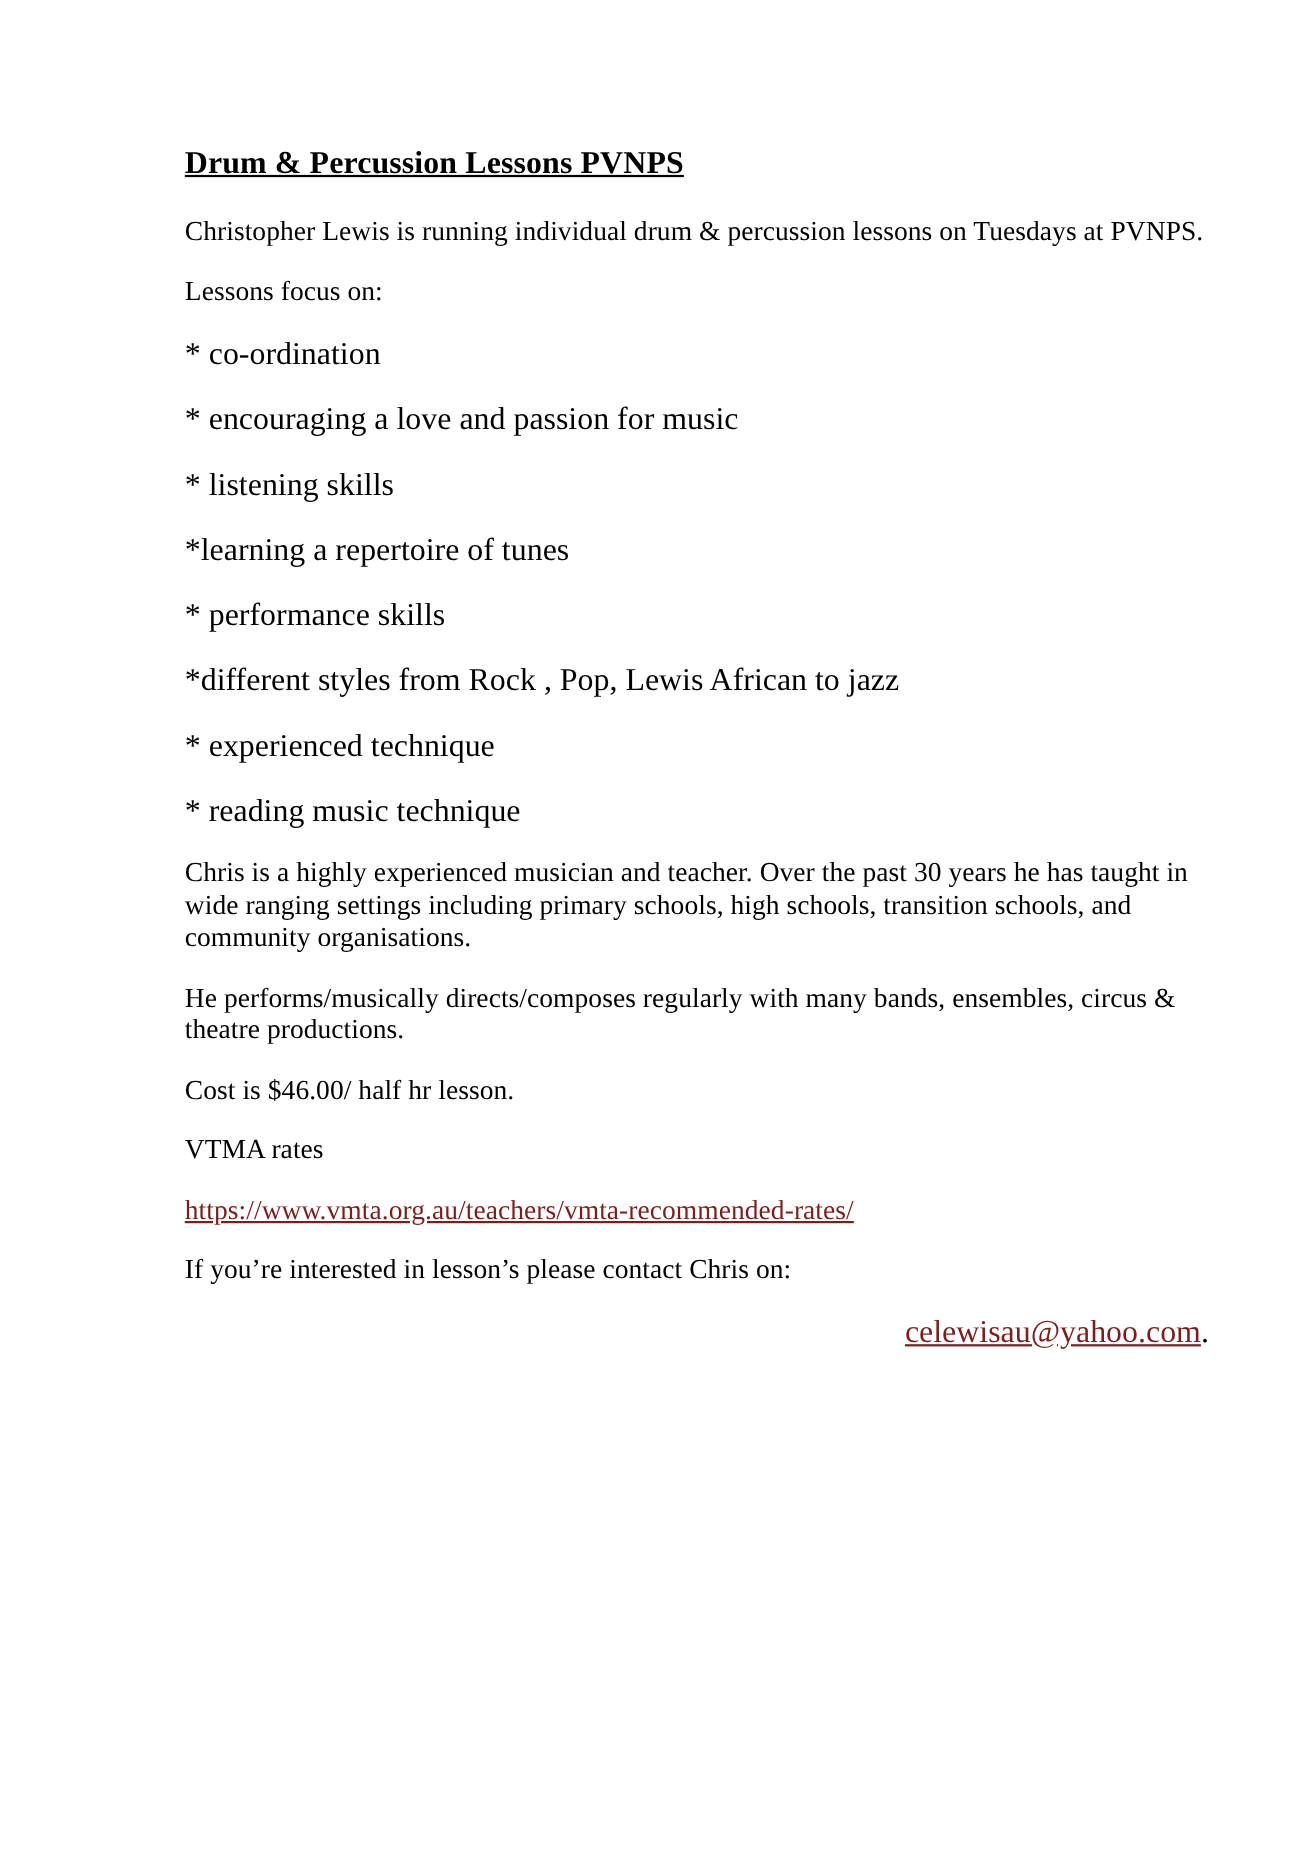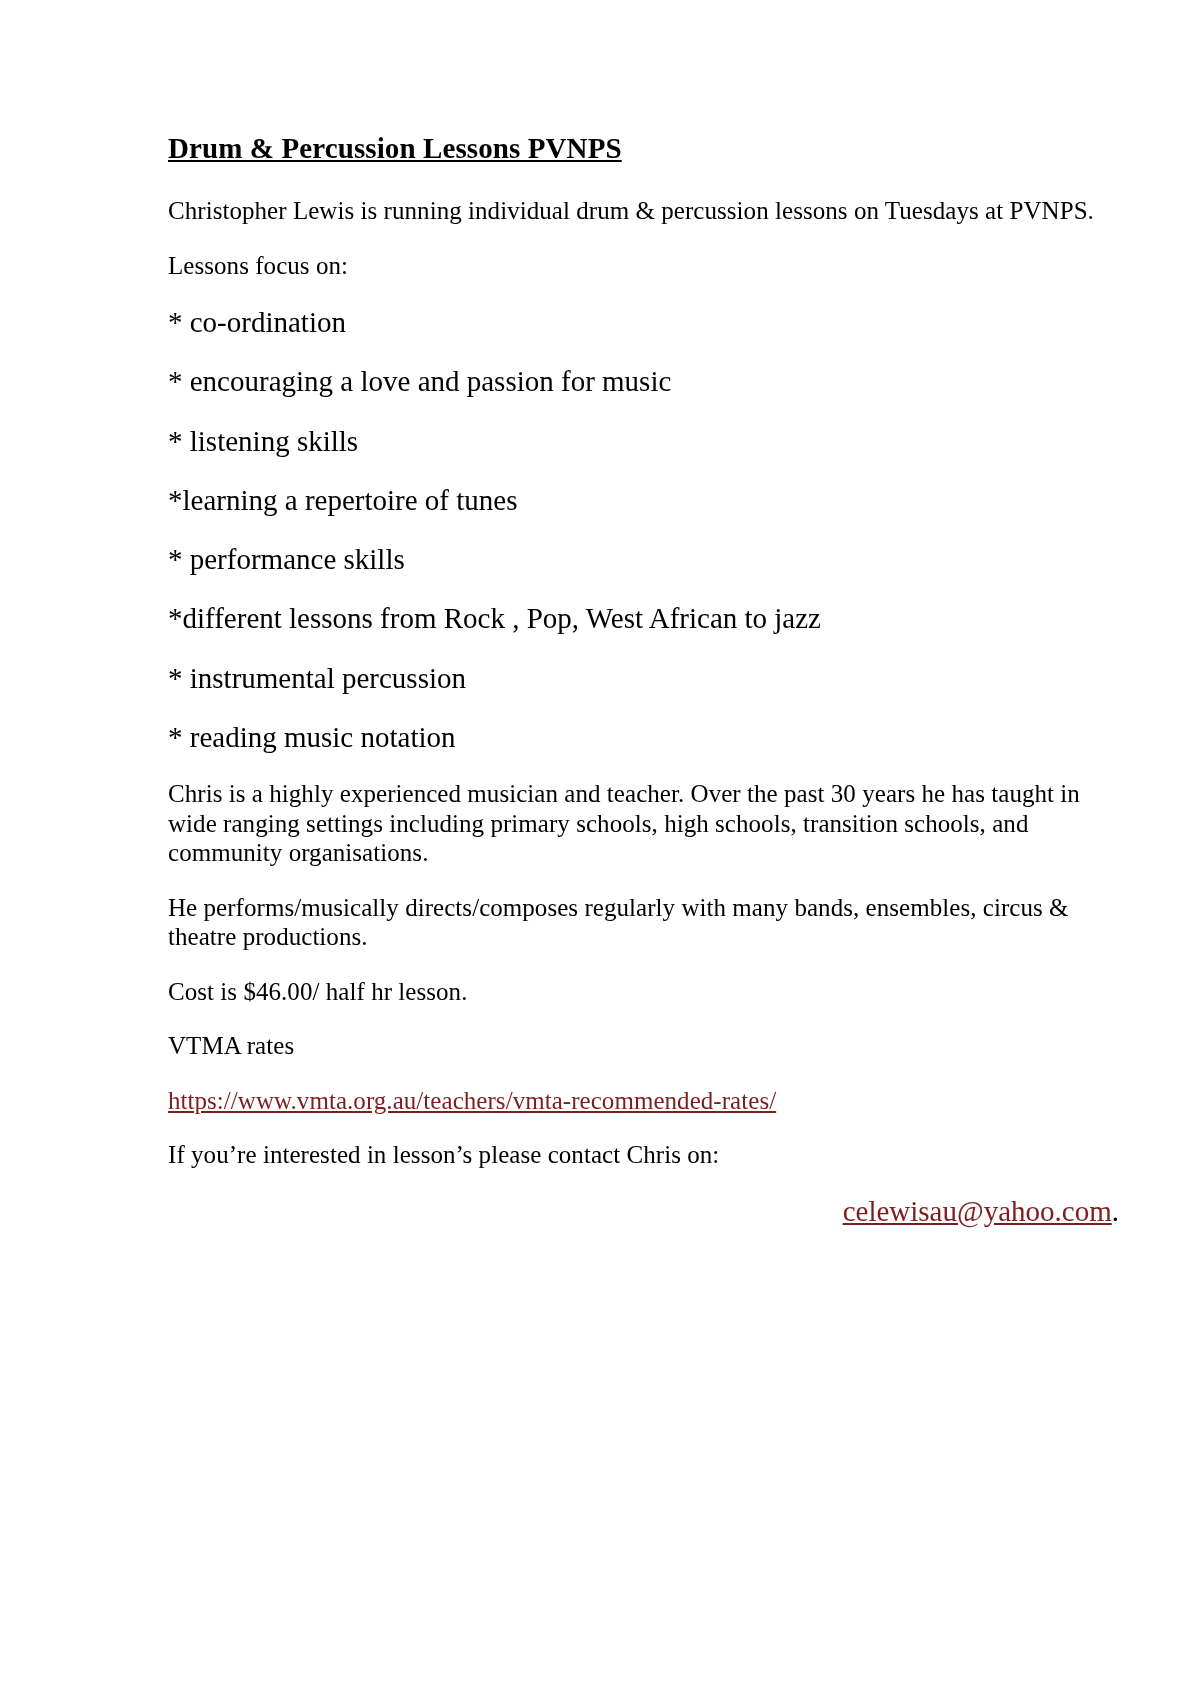--- a/index.html
+++ b/index.html
@@ -12,21 +12,21 @@
     height: 1684px;
     font-family: "Liberation Serif", serif;
     color: #000000;
     -webkit-font-smoothing: antialiased;
   }
   .page {
     position: relative;
     width: 1191px;
     height: 1495px;
     box-sizing: border-box;
-    padding: 130px 72px 0 168px;
+    padding: 130px 92px 0 168px;
     background: #ffffff;
   }
   .doc-title {
     font-size: 29px;
     font-weight: bold;
     text-decoration: underline;
     letter-spacing: 0.1px;
     margin: 0 0 30px 0;
     line-height: 1.25;
   }
@@ -68,23 +68,23 @@
   <p class="para">Christopher Lewis is running individual drum &amp; percussion lessons on Tuesdays at PVNPS.</p>
 
 
   <p class="para"> Lessons focus on:</p>
 
   <p class="bullet-line">* co-ordination</p>
   <p class="bullet-line">* encouraging a love and passion for music</p>
   <p class="bullet-line">* listening skills</p>
   <p class="bullet-line">*learning a repertoire of tunes</p>
   <p class="bullet-line">* performance skills</p>
-  <p class="bullet-line">*different lessons from Rock , Pop, West African to jazz</p>
-  <p class="bullet-line">* instrumental percussion</p>
-  <p class="bullet-line">* reading music notation</p>
+  <p class="bullet-line">*different styles from Rock , Pop, Lewis African to jazz</p>
+  <p class="bullet-line">* experienced technique</p>
+  <p class="bullet-line">* reading music technique</p>
 
   <p class="para">Chris is a highly experienced musician and teacher. Over the past 30 years he has taught in wide ranging settings including primary schools, high schools, transition schools, and community organisations.</p>
 
   <p class="para">He performs/musically directs/composes regularly with many bands, ensembles, circus &amp; theatre productions.</p>
 
   <p class="para">Cost is $46.00/ half hr lesson.</p>
 
   <p class="para">VTMA rates</p>
 
   <p class="para"><a class="link" href="#">https://www.vmta.org.au/teachers/vmta-recommended-rates/</a></p>

